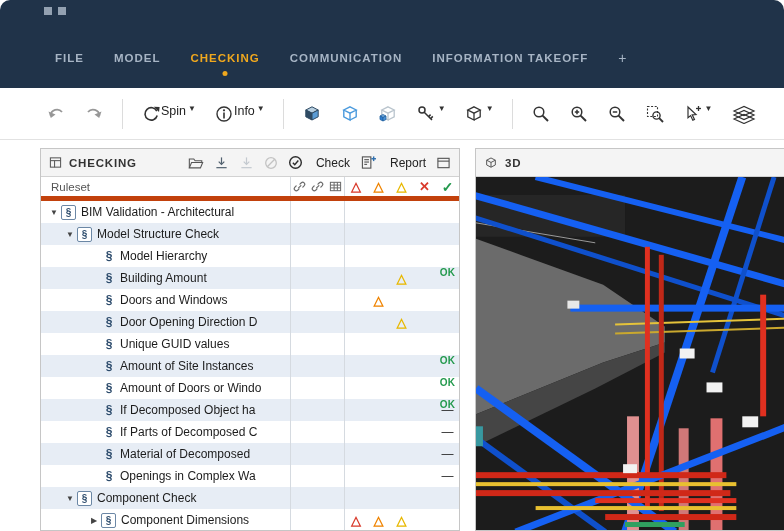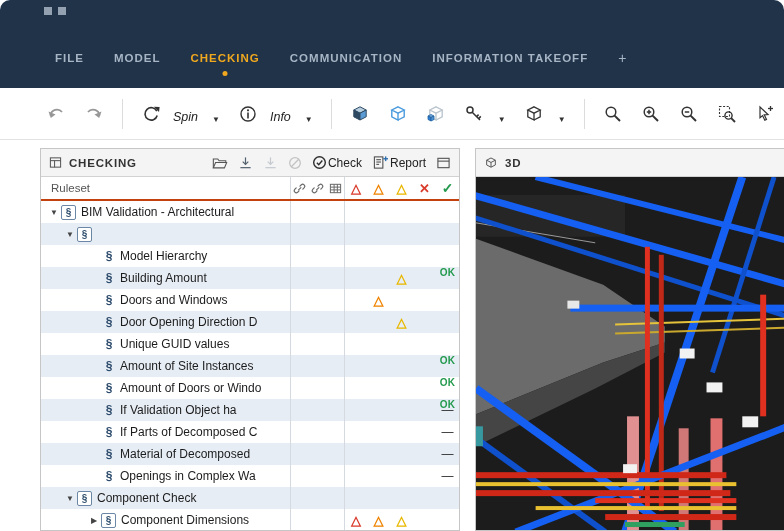--- a/index.html
+++ b/index.html
@@ -18,36 +18,36 @@
   .menu-item.active { color: #f0a81e; }
   .menu-item .dot { position: absolute; left: 50%; transform: translateX(-50%); top: 19px;
     width: 5px; height: 5px; border-radius: 50%; background: #f0a81e; }
   .menu-item.plus { font-size: 14px; font-weight: 400; }
 
   
   .toolbar { position: absolute; top: 88px; left: 0; width: 784px; height: 52px; background: #fff;
     border-bottom: 1px solid #e2e2e2; display: flex; align-items: center; padding-left: 46px;
     gap: 18px; overflow: hidden; }
   .tool-btn, .ticon { display: inline-flex; align-items: center; justify-content: center; }
-  .tool-group { display: inline-flex; align-items: flex-end; gap: 12px; cursor: pointer; font-style: italic; }
+  .tool-group { display: inline-flex; align-items: flex-start; gap: 0; cursor: pointer; }
   .sep { width: 1px; height: 30px; background: #dcdcdc; flex: 0 0 1px; }
   .tool-label { font-size: 12.5px; color: #222; }
   .chev { font-size: 8px; color: #333; margin-left: 2px; }
 
   
   .panel { position: absolute; background: #fff; border: 1px solid #c6c6c6; overflow: hidden; }
   .panel-header { height: 28px; background: #f4f4f4; border-bottom: 1px solid #d2d2d2;
     display: flex; align-items: center; padding: 0 8px; gap: 7px; }
   .panel-title { font-size: 11.5px; font-weight: 700; color: #333; letter-spacing: 0.8px; }
   .hdr-right { margin-left: auto; display: flex; align-items: center; gap: 10px; }
-  .hdr-btn { display: inline-flex; align-items: center; gap: 1px; cursor: pointer; }
+  .hdr-btn { display: inline-flex; align-items: center; gap: 13px; cursor: pointer; }
   .hdr-btn-label { font-size: 12px; color: #222; }
 
   
-  .col-header { height: 24px; display: flex; align-items: center; border-bottom: 2px solid #c2410c; background: #fff; }
+  .col-header { height: 24px; display: flex; align-items: center; border-bottom: 5px solid #c2410c; background: #fff; }
   .col-label { flex: 1 1 auto; padding-left: 10px; font-size: 11.5px; color: #555; }
   .cell { flex: 0 0 23px; text-align: center; font-size: 12px; height: 100%;
     display: inline-flex; align-items: center; justify-content: center; }
   .col-link1, .col-link2, .col-table { flex-basis: 18px; }
   .col-link1 { border-left: 1px solid #d5dae0; }
   .col-red   { border-left: 1px solid #d5dae0; }
   .cell.tri { font-size: 13px; font-weight: 700; }
   .cell.ok { font-weight: 700; font-size: 10px; letter-spacing: 0.3px; margin-top: 32px; }
   .cell.dash { color: #2b2b2b; font-size: 12px; }
   .col-cross { font-weight: 700; font-size: 13px; }
@@ -390,20 +390,21 @@
           <span class="cell col-red"></span>
           <span class="cell col-orange"></span>
           <span class="cell col-yellow"></span>
           <span class="cell col-cross"></span>
           <span class="cell col-status"></span>
         </div>
         <div class="row alt">
           <div class="row-label lvl1">
             <span class="expander">▼</span>
             <span class="section-icon boxed">§</span>
+            <span class="row-text">Model Structure Check</span>
           </div>
           <span class="cell col-link1"></span>
           <span class="cell col-link2"></span>
           <span class="cell col-table"></span>
           <span class="cell col-red"></span>
           <span class="cell col-orange"></span>
           <span class="cell col-yellow"></span>
           <span class="cell col-cross"></span>
           <span class="cell col-status"></span>
         </div>
@@ -509,21 +510,21 @@
           <span class="cell col-red"></span>
           <span class="cell col-orange"></span>
           <span class="cell col-yellow"></span>
           <span class="cell col-cross"></span>
           <span class="cell col-status ok" style="color: rgb(35, 153, 77);">OK</span>
         </div>
         <div class="row alt">
           <div class="row-label lvl2">
             <span class="expander"></span>
             <span class="section-icon">§</span>
-            <span class="row-text">If Validation Object ha</span>
+            <span class="row-text">If Decomposed Object ha</span>
           </div>
           <span class="cell col-link1"></span>
           <span class="cell col-link2"></span>
           <span class="cell col-table"></span>
           <span class="cell col-red"></span>
           <span class="cell col-orange"></span>
           <span class="cell col-yellow"></span>
           <span class="cell col-cross"></span>
           <span class="cell col-status dash">—</span>
         </div>

